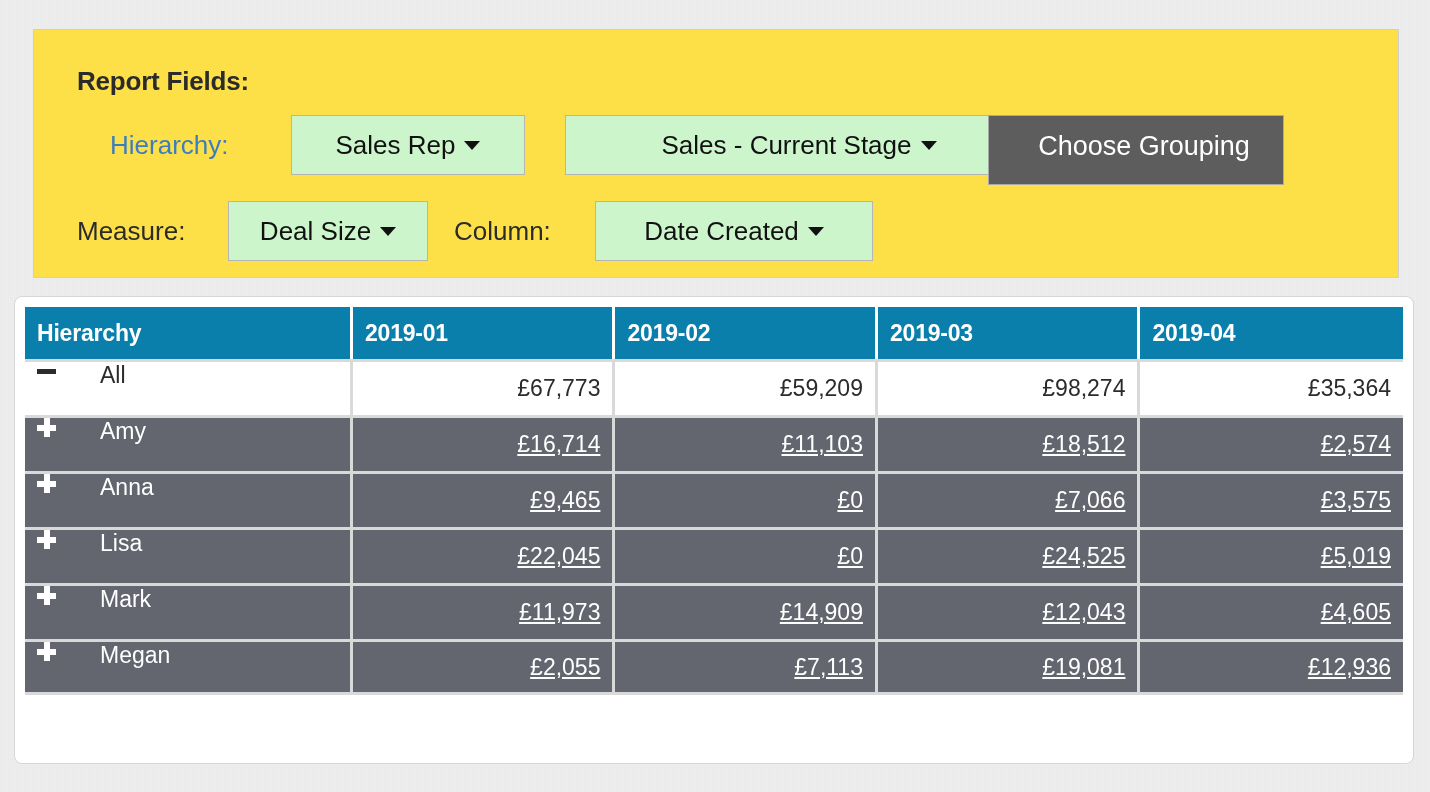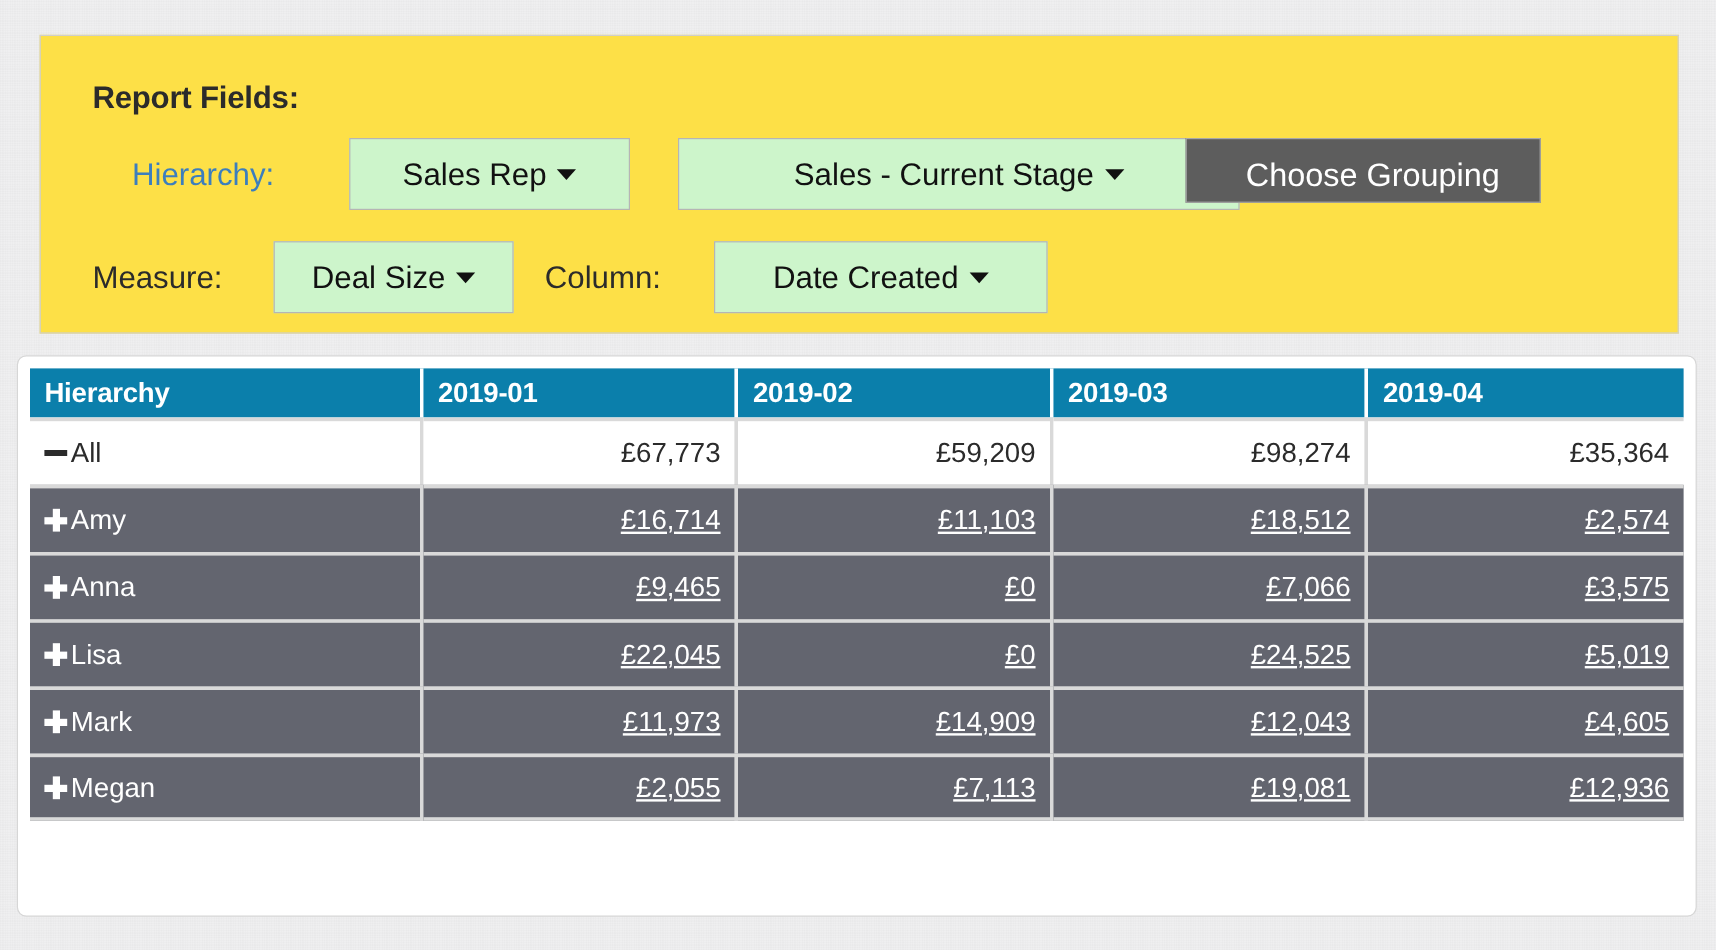--- a/index.html
+++ b/index.html
@@ -113,21 +113,21 @@
   .pill-hierarchy1 { left: 242px; width: 234px; }
   .pill-hierarchy2 { left: 516px; width: 468px; }
   .pill-measure    { left: 179px; width: 200px; }
   .pill-column     { left: 546px; width: 278px; }
 
   .btn-grouping {
     position: absolute;
     left: 954px;
     top: 0;
     width: 296px;
-    height: 54px;
+    height: 70px;
     line-height: 60px;
     background: #5d5d5d;
     border: 1px solid #a8a8a8;
     box-sizing: border-box;
     color: #ffffff;
     font-size: 27px;
     text-align: center;
     white-space: nowrap;
     cursor: pointer;
     padding-left: 16px;
@@ -161,21 +161,21 @@
     vertical-align: middle;
     overflow: hidden;
     white-space: nowrap;
   }
   table.pivot thead th {
     background: #0b7fab;
     color: #ffffff;
     font-weight: bold;
     text-align: left;
     border-right: 3px solid #ffffff;
-    height: 41px;
+    height: 52px;
     letter-spacing: -0.2px;
   }
   table.pivot thead th:last-child { border-right: none; margin-top: 27px; }
 
   tr.row-all td {
     background: #ffffff;
     color: #2b2b2b;
     border-top: 3px solid #d9d9d9;
     border-right: 3px solid #d9d9d9;
   }
@@ -193,22 +193,22 @@
   td.num { text-align: right; }
 
   td.num .link {
     color: #ffffff;
     text-decoration: underline;
     cursor: pointer;
   }
 
   .tree-cell {
     display: flex;
-    align-items: center;
     height: 100%;
+    gap: 41px;
   }
   .tree-toggle {
     display: inline-block;
     position: relative;
     width: 19px;
     height: 19px;
     margin-right: 3px;
     flex: 0 0 auto;
     cursor: pointer;
   }

